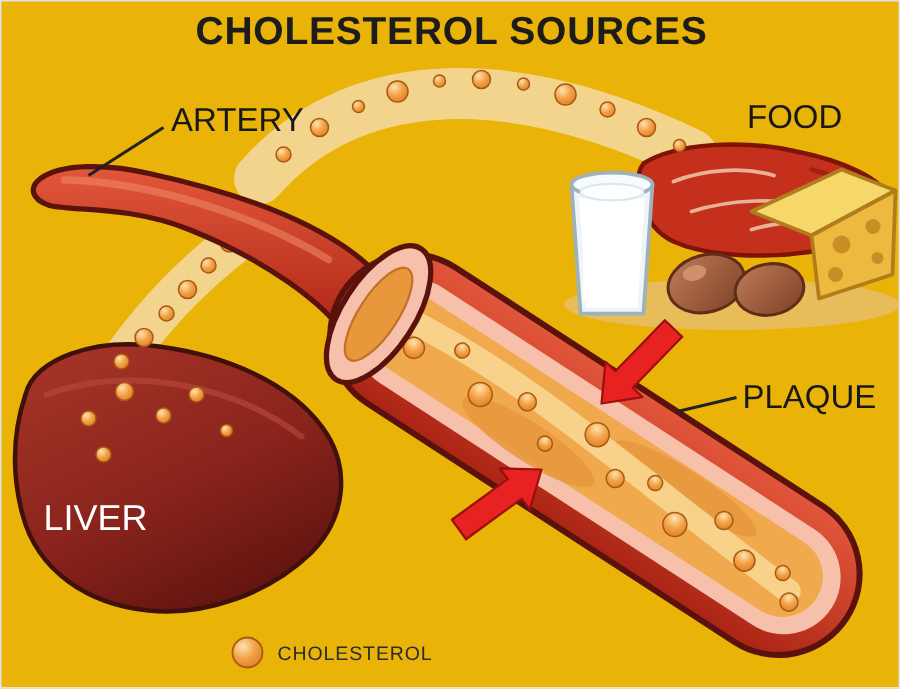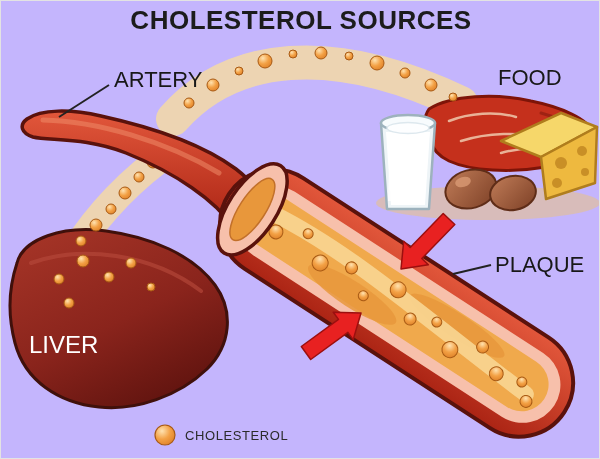--- a/index.html
+++ b/index.html
@@ -1,19 +1,19 @@
 <!DOCTYPE html>
 <html><head>
 <meta charset="utf-8">
 <style>
   html,body{margin:0;padding:0;background:#ffffff;}
   .stage{
     position:relative;
     width:600px;height:459px;
-    background:#c4b5fd;
+    background:#eab308;
     border:1px solid #e3e3e3;
     box-sizing:border-box;
     overflow:hidden;
     font-family:"Liberation Sans", sans-serif;
   }
   svg{display:block;}
   svg text{font-family:"Liberation Sans", sans-serif;}
   .title-text{font-size:26px;font-weight:800;letter-spacing:0.5px;fill:#1c1c1c;}
   .label-text{font-size:22px;font-weight:500;fill:#181818;}
   .liver-text{font-size:24px;font-weight:500;fill:#ffffff;}

